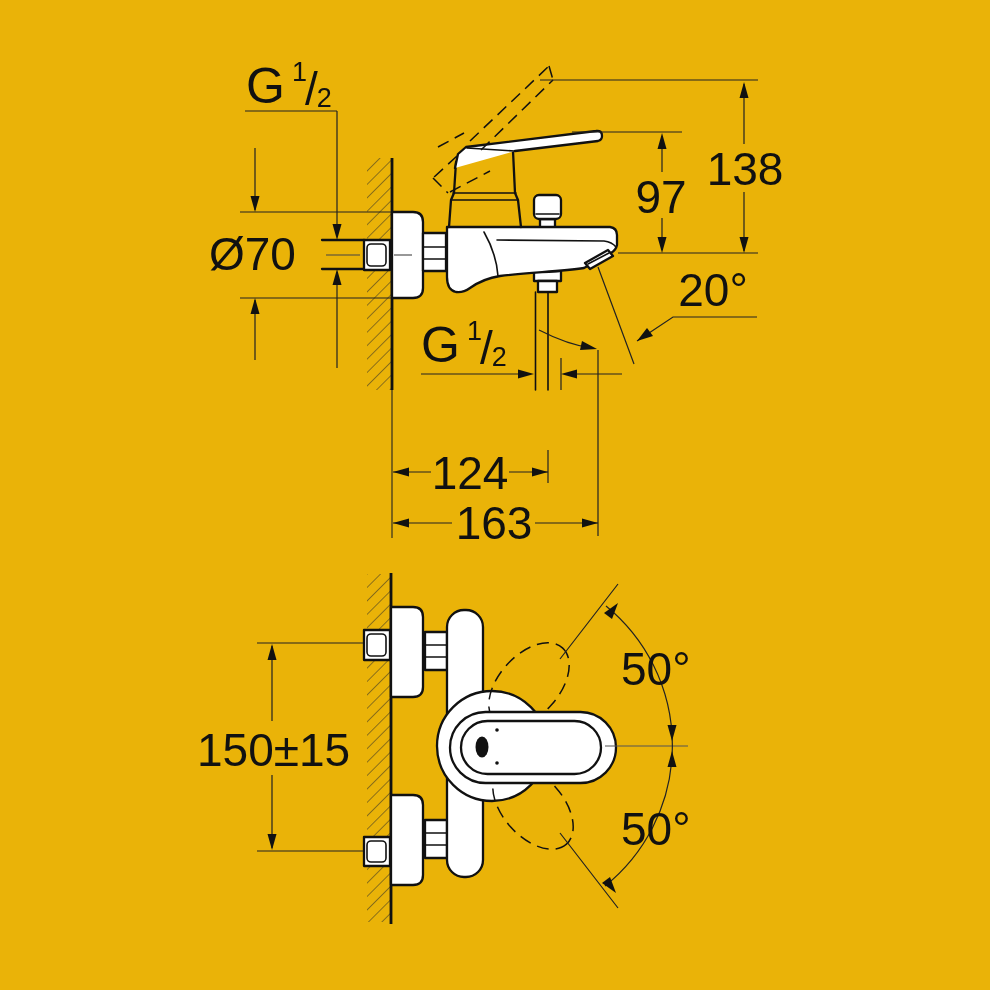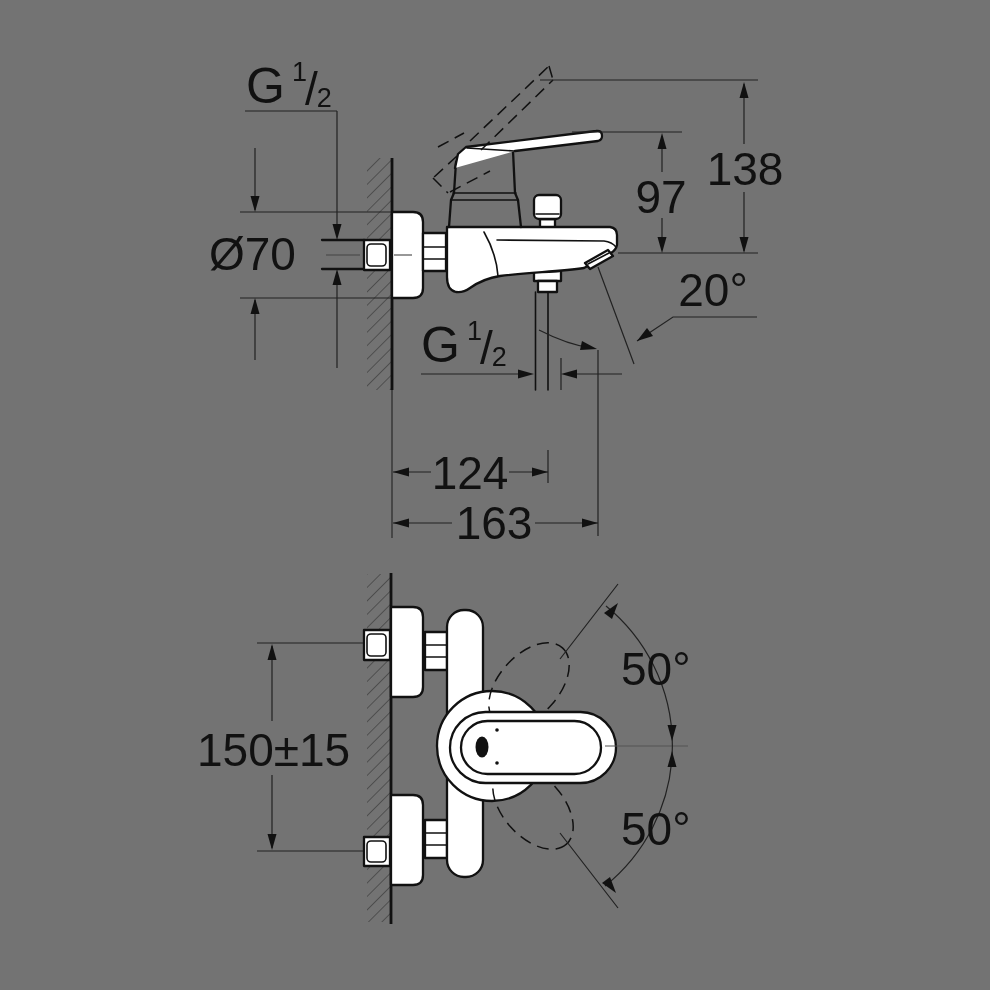--- a/index.html
+++ b/index.html
@@ -1,16 +1,16 @@
 <!DOCTYPE html>
 <html><head>
 <meta charset="utf-8">
 <style>
   html,body{margin:0;padding:0;background:#ffffff;}
-  .canvas{width:990px;height:990px;background:#737373;position:relative;overflow:hidden;}
+  .canvas{width:990px;height:990px;background:#eab308;position:relative;overflow:hidden;}
   svg{display:block;}
   svg text{font-family:"Liberation Sans","DejaVu Sans",sans-serif;fill:#111;}
   .dim-text{font-size:46px;}
   .g-main{font-size:50px;}
   .frac-small{font-size:27px;}
   .frac-slash{font-size:46px;}
   .obj{stroke:#111;stroke-width:2.3;fill:none;stroke-linecap:round;stroke-linejoin:round;}
   .obj-f{stroke:#111;stroke-width:2.3;fill:#fff;stroke-linecap:round;stroke-linejoin:round;}
   .obj-thin{stroke:#111;stroke-width:1.6;fill:none;stroke-linecap:round;}
   .dim{stroke:#222;stroke-width:1.2;fill:none;stroke-linecap:butt;}

